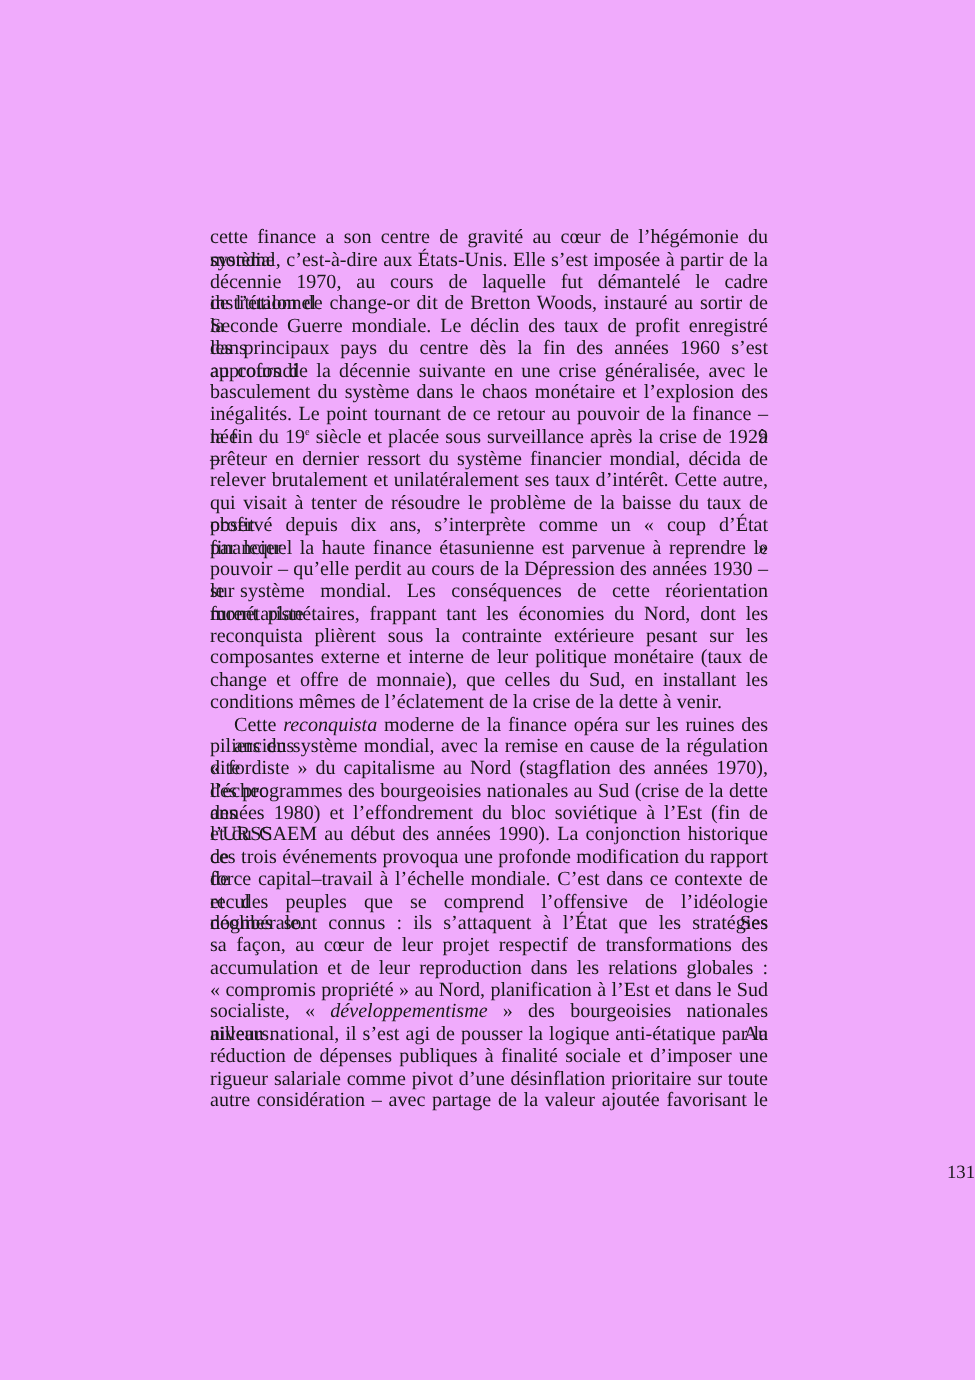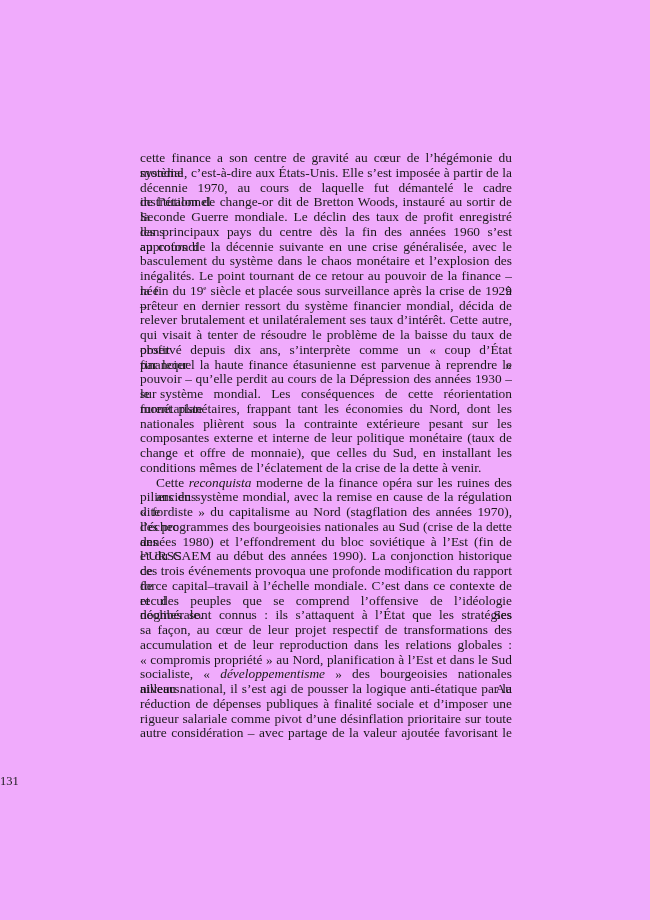--- a/index.html
+++ b/index.html
@@ -14,21 +14,21 @@
   }
   .line {
     display: block; height: 14.75px; line-height: 14.75px;
     text-align: justify; text-align-last: justify; white-space: nowrap; overflow: visible;
   }
   .line.last { text-align-last: left; }
   .line.indent { padding-left: 16px; }
   .line-inner { display: block; width: 100%; text-align: justify; text-align-last: justify; white-space: normal; }
   .line.last .line-inner { text-align-last: left; }
   .page-number {
-    position: absolute; left: 0; width: 650px; top: 774px; text-align: left;
+    position: absolute; left: 0; width: 650px; top: 774px; text-align: right;
     font-family: "Liberation Serif", "DejaVu Serif", serif; font-size: 12.5px; color: #1a1a1a;
   }
   i { font-style: italic; }
   sup { font-size: 7px; vertical-align: 5px; line-height: 0; }
 </style>
 </head>
 <body>
 
 <div class="page">
   <div class="text-block" id="text-block">
@@ -81,21 +81,21 @@
         <div class="line">
           <span class="line-inner"><span>pouvoir – qu’elle perdit au cours de la Dépression des années 1930 – sur</span></span>
         </div>
         <div class="line">
           <span class="line-inner"><span>le système mondial. Les conséquences de cette réorientation monétariste</span></span>
         </div>
         <div class="line">
           <span class="line-inner"><span>furent planétaires, frappant tant les économies du Nord, dont les</span></span>
         </div>
         <div class="line">
-          <span class="line-inner"><span>nationales plièrent sous la contrainte extérieure pesant sur les</span></span>
+          <span class="line-inner"><span>reconquista plièrent sous la contrainte extérieure pesant sur les</span></span>
         </div>
         <div class="line">
           <span class="line-inner"><span>composantes externe et interne de leur politique monétaire (taux de</span></span>
         </div>
         <div class="line">
           <span class="line-inner"><span>change et offre de monnaie), que celles du Sud, en installant les</span></span>
         </div>
         <div class="line last">
           <span class="line-inner"><span>conditions mêmes de l’éclatement de la crise de la dette à venir.</span></span>
         </div>

